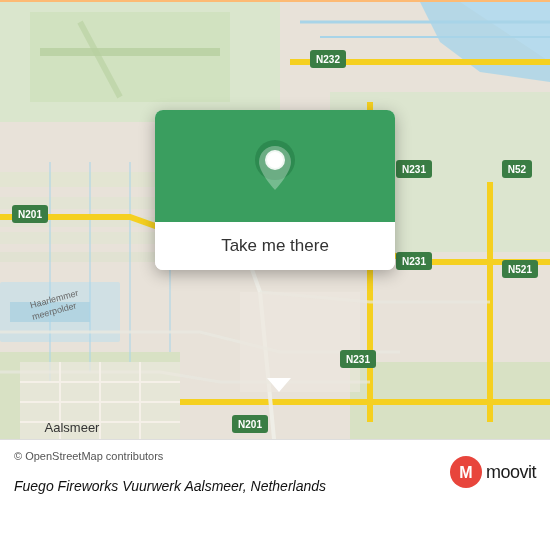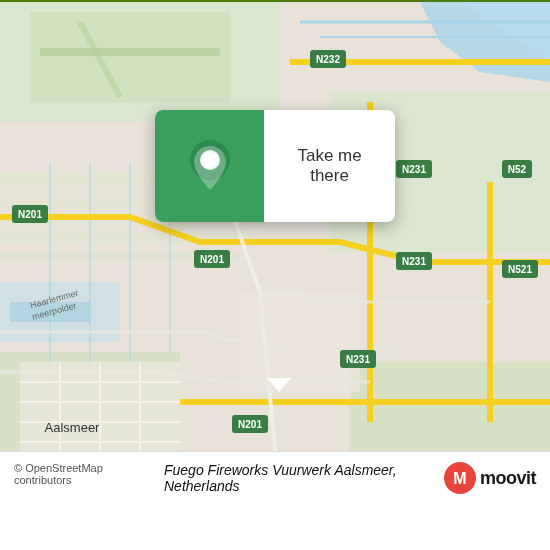--- a/index.html
+++ b/index.html
@@ -9,42 +9,42 @@
       overflow: hidden;
       font-family: Arial, sans-serif;
       position: relative;
     }
 
     
     .map-container {
       width: 550px;
       height: 504px;
       position: relative;
-      background-color: #4d7c0f;
+      background-color: #fdba74;
       overflow: hidden;
     }
 
     
     .map-svg {
       position: absolute;
       top: 0; left: 0;
       width: 100%; height: 100%;
     }
 
     
     .popup-card {
       position: absolute;
       top: 110px;
       left: 155px;
       width: 240px;
       background: white;
       border-radius: 8px;
       box-shadow: 0 4px 16px rgba(0,0,0,0.3);
       display: flex;
-      flex-direction: row;
+      flex-direction: column;
       align-items: center;
       overflow: hidden;
     }
 
     .popup-green-section {
       background: #3a9e5f;
       width: 100%;
       display: flex;
       justify-content: center;
       align-items: center;
@@ -84,20 +84,21 @@
       border-top: 1px solid #ddd;
       padding: 10px 14px;
       display: flex;
       align-items: center;
       justify-content: space-between;
       z-index: 10;
     }
 
     .bottom-bar-left {
       display: flex;
+      flex-direction: column;
       gap: 16px;
     }
 
     .osm-attribution {
       font-size: 11px;
       color: #555;
     }
 
     .place-name {
       font-size: 14px;
@@ -107,21 +108,21 @@
     }
 
     .moovit-logo {
       display: flex;
       align-items: center;
       gap: 4px;
     }
 
     .moovit-text {
       font-size: 18px;
-      font-weight: 700;
+      font-weight: 400;
       color: #1a1a1a;
       letter-spacing: -0.5px;
     }
   </style>
 </head>
 <body>
 
 <div class="map-container">
 
   <svg class="map-svg" viewBox="0 0 550 500" xmlns="http://www.w3.org/2000/svg">

